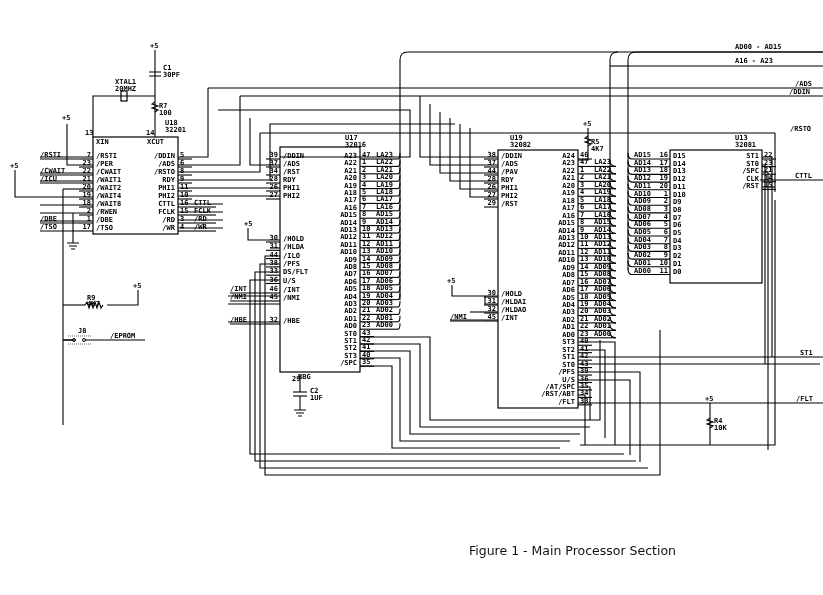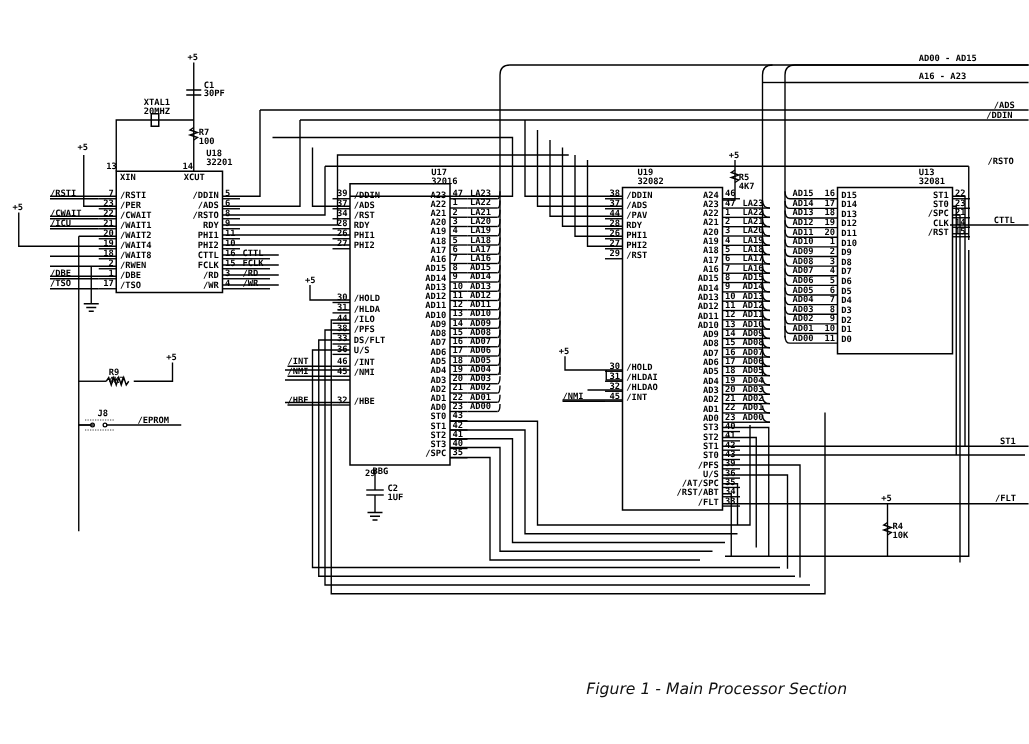--- a/index.html
+++ b/index.html
@@ -1,21 +1,21 @@
 <!DOCTYPE html>
 <html><head>
 <meta charset="utf-8">
 <style>
   html, body { margin: 0; padding: 0; background: #ffffff; }
   body { width: 823px; height: 595px; overflow: hidden; position: relative; }
   #sch { position: absolute; left: 0; top: 0; }
   #sch text { font-family: "DejaVu Sans Mono", monospace; font-weight: bold; font-size: 7px; fill: #000; }
   #sch .w { stroke: #000; stroke-width: 1.1; fill: none; }
   #sch .box { stroke: #000; stroke-width: 1.2; fill: none; }
-  .caption { position: absolute; left: 469px; top: 543px; font-family: "DejaVu Sans", sans-serif; font-style: italic; font-size: 12.5px; color: #111; }
+  .caption { position: absolute; left: 469px; top: 543px; font-family: "DejaVu Sans", sans-serif; font-size: 12.5px; color: #111; }
 </style>
 </head>
 <body>
 
 <svg id="sch" width="823" height="595" viewBox="0 0 823 595">
 
   <g>
 
     <path class="w" d="M400 300 L400 60 Q400 52 408 52 L823 52"></path>
     <path class="w" d="M610 300 L610 60 Q610 52 618 52"></path>

